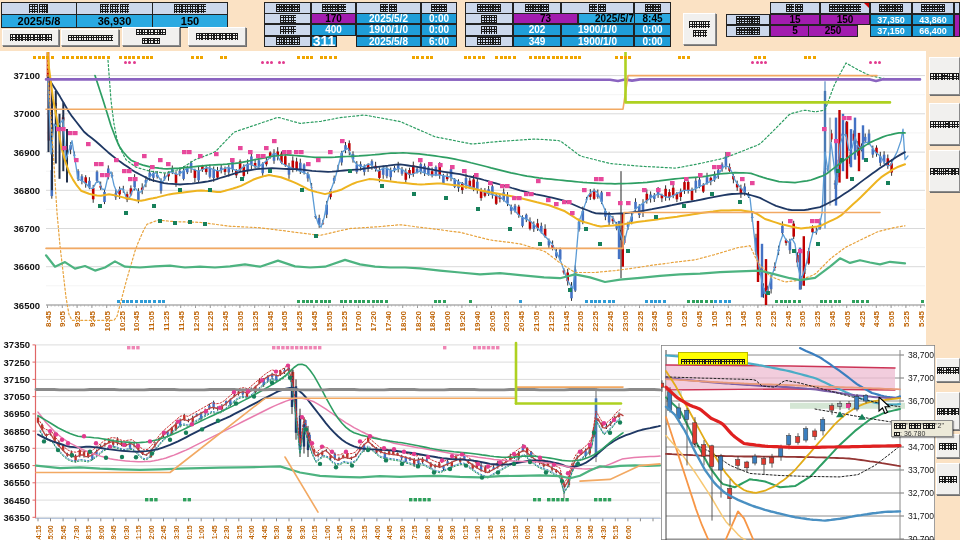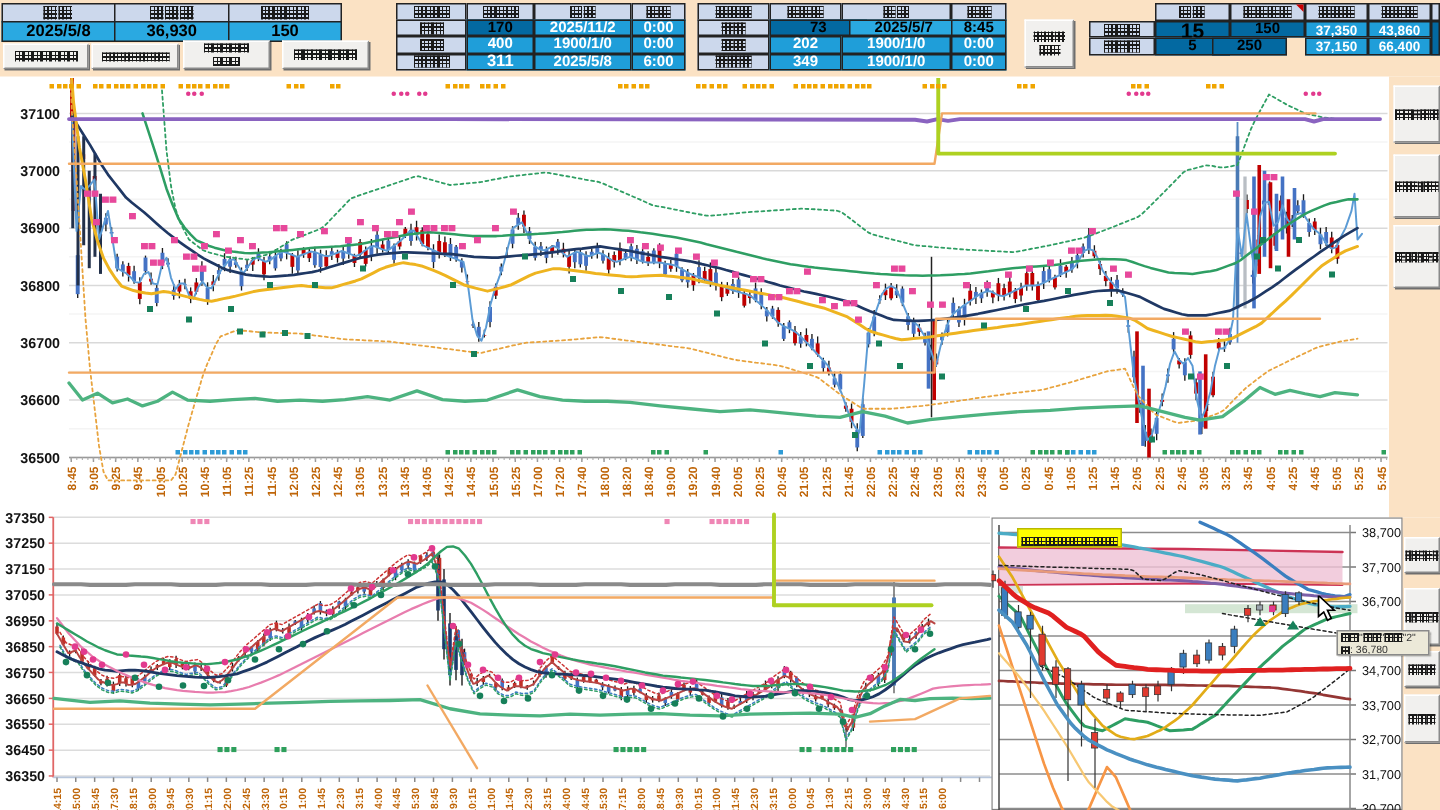--- a/index.html
+++ b/index.html
@@ -3,21 +3,21 @@
 *{margin:0;padding:0;box-sizing:border-box}
 body{width:960px;height:540px;font-family:"Liberation Sans",sans-serif;background:#fff}
 #root{position:relative;width:960px;height:540px;overflow:hidden;background:#fff}
 .abs{position:absolute}
 .peach{background:#fbe2c4}
 .k{display:inline-block;vertical-align:middle;}
 .kb{background-image:repeating-linear-gradient(to bottom,#1a1a1a 0 1px,rgba(0,0,0,0) 1px 2.5px),repeating-linear-gradient(to right,#1a1a1a 0 1px,rgba(0,0,0,0) 1px 2.5px);}
 .btn{position:absolute;background:#f1f0ee;border:1px solid #8a8a8a;border-top-color:#fff;border-left-color:#fff;box-shadow:1px 1px 0 #6e6e6e;display:flex;align-items:center;justify-content:center;text-align:center}
 .cell{position:absolute;display:flex;align-items:center;justify-content:center;font-weight:bold;border:1px solid #222}
 .hdr{background:#ccd8ec;color:#000}
-.cyan{background:#0369a1}
+.cyan{background:#a21caf}
 .blue{background:#1f9ed9;color:#fff}
 .blue2{background:#2aa9e1;color:#000}
 </style></head><body>
 <div id="root">
     <div class="abs peach" style="left:0;top:0;width:960px;height:51px"></div>
     <div class="abs peach" style="left:926px;top:51px;width:34px;height:294px"></div>
     <div class="abs peach" style="left:934px;top:345px;width:26px;height:195px"></div>
     <div class="cell hdr" style="left:1px;top:2px;width:76px;height:13px;font-size:10px">
       <i class="k kb" style="width:9px;height:9px;margin-right:1px"></i>
       <i class="k kb" style="width:9px;height:9px;margin-right:1px"></i>
@@ -84,35 +84,35 @@
     </div>
     <div class="cell hdr" style="left:421px;top:2px;width:36px;height:12px;font-size:10px">
       <i class="k kb" style="width:8px;height:8px;margin-right:0px"></i>
       <i class="k kb" style="width:8px;height:8px;margin-right:0px"></i>
     </div>
     <div class="cell hdr" style="left:264px;top:13.0px;width:47px;height:11.3px;font-size:10px">
       <i class="k kb" style="width:8px;height:8px;margin-right:0px"></i>
       <i class="k kb" style="width:8px;height:8px;margin-right:0px"></i>
     </div>
     <div class="cell cyan" style="left:311px;top:13.0px;width:45px;height:11.3px;font-size:10px">170</div>
-    <div class="cell blue" style="left:356px;top:13.0px;width:65px;height:11.3px;font-size:10px">2025/11/2</div>
+    <div class="cell blue" style="left:356px;top:13.0px;width:65px;height:11.3px;font-size:10px">2025/5/2</div>
     <div class="cell blue" style="left:421px;top:13.0px;width:36px;height:11.3px;font-size:10px">0:00</div>
     <div class="cell hdr" style="left:264px;top:24.3px;width:47px;height:11.3px;font-size:10px">
       <i class="k kb" style="width:8px;height:8px;margin-right:0px"></i>
       <i class="k kb" style="width:8px;height:8px;margin-right:0px"></i>
     </div>
     <div class="cell blue" style="left:311px;top:24.3px;width:45px;height:11.3px;font-size:10px">400</div>
     <div class="cell blue" style="left:356px;top:24.3px;width:65px;height:11.3px;font-size:10px">1900/1/0</div>
     <div class="cell blue" style="left:421px;top:24.3px;width:36px;height:11.3px;font-size:10px">0:00</div>
     <div class="cell hdr" style="left:264px;top:35.6px;width:47px;height:11.3px;font-size:10px">
       <i class="k kb" style="width:8px;height:8px;margin-right:0px"></i>
       <i class="k kb" style="width:8px;height:8px;margin-right:0px"></i>
       <i class="k kb" style="width:8px;height:8px;margin-right:0px"></i>
     </div>
-    <div class="cell blue" style="left:311px;top:35.6px;width:45px;height:11.3px;font-size:11px">311</div>
+    <div class="cell blue" style="left:311px;top:35.6px;width:26px;height:11.3px;font-size:14px">311</div>
     <div class="cell blue" style="left:356px;top:35.6px;width:65px;height:11.3px;font-size:10px">2025/5/8</div>
     <div class="cell blue" style="left:421px;top:35.6px;width:36px;height:11.3px;font-size:10px">6:00</div>
     <div class="cell hdr" style="left:465px;top:2px;width:48px;height:12px;font-size:10px">
       <i class="k kb" style="width:8px;height:8px;margin-right:0px"></i>
       <i class="k kb" style="width:8px;height:8px;margin-right:0px"></i>
       <i class="k kb" style="width:8px;height:8px;margin-right:0px"></i>
     </div>
     <div class="cell hdr" style="left:513px;top:2px;width:48px;height:12px;font-size:10px">
       <i class="k kb" style="width:8px;height:8px;margin-right:0px"></i>
       <i class="k kb" style="width:8px;height:8px;margin-right:0px"></i>
@@ -124,21 +124,21 @@
     </div>
     <div class="cell hdr" style="left:634px;top:2px;width:37px;height:12px;font-size:10px">
       <i class="k kb" style="width:8px;height:8px;margin-right:0px"></i>
       <i class="k kb" style="width:8px;height:8px;margin-right:0px"></i>
     </div>
     <div class="cell hdr" style="left:465px;top:13.0px;width:48px;height:11.3px;font-size:10px">
       <i class="k kb" style="width:8px;height:8px;margin-right:0px"></i>
       <i class="k kb" style="width:8px;height:8px;margin-right:0px"></i>
     </div>
     <div class="cell cyan" style="left:513px;top:13.0px;width:65px;height:11.3px;font-size:10px">73</div>
-    <div class="cell blue2" style="left:566px;top:13.0px;width:73px;height:11.3px;font-size:10px">2025/5/7</div>
+    <div class="cell blue2" style="left:578px;top:13.0px;width:73px;height:11.3px;font-size:10px">2025/5/7</div>
     <div class="cell blue2" style="left:634px;top:13.0px;width:37px;height:11.3px;font-size:10px">8:45</div>
     <div class="cell hdr" style="left:465px;top:24.3px;width:48px;height:11.3px;font-size:10px">
       <i class="k kb" style="width:8px;height:8px;margin-right:0px"></i>
       <i class="k kb" style="width:8px;height:8px;margin-right:0px"></i>
     </div>
     <div class="cell blue" style="left:513px;top:24.3px;width:48px;height:11.3px;font-size:10px">202</div>
     <div class="cell blue" style="left:561px;top:24.3px;width:73px;height:11.3px;font-size:10px">1900/1/0</div>
     <div class="cell blue" style="left:634px;top:24.3px;width:37px;height:11.3px;font-size:10px">0:00</div>
     <div class="cell hdr" style="left:465px;top:35.6px;width:48px;height:11.3px;font-size:10px">
       <i class="k kb" style="width:8px;height:8px;margin-right:0px"></i>
@@ -170,21 +170,21 @@
     <div class="cell hdr" style="left:912px;top:2px;width:42px;height:12px;font-size:10px">
       <i class="k kb" style="width:8px;height:8px;margin-right:0px"></i>
       <i class="k kb" style="width:8px;height:8px;margin-right:0px"></i>
       <i class="k kb" style="width:8px;height:8px;margin-right:0px"></i>
     </div>
     <div class="cell hdr" style="left:726px;top:14.0px;width:44px;height:11.3px;font-size:10px">
       <i class="k kb" style="width:8px;height:8px;margin-right:0px"></i>
       <i class="k kb" style="width:8px;height:8px;margin-right:0px"></i>
       <i class="k kb" style="width:8px;height:8px;margin-right:0px"></i>
     </div>
-    <div class="cell cyan" style="left:770px;top:14.0px;width:50px;height:11.3px;font-size:14px">15</div>
+    <div class="cell cyan" style="left:770px;top:14.0px;width:50px;height:11.3px;font-size:10px">15</div>
     <div class="cell cyan" style="left:820px;top:14.0px;width:50px;height:11.3px;font-size:10px">150</div>
     <div class="cell blue" style="left:870px;top:14.0px;width:42px;height:11.3px;font-size:9px">37,350</div>
     <div class="cell blue" style="left:912px;top:14.0px;width:42px;height:11.3px;font-size:9px">43,860</div>
     <div class="cell hdr" style="left:726px;top:25.3px;width:44px;height:11.3px;font-size:10px">
       <i class="k kb" style="width:8px;height:8px;margin-right:0px"></i>
       <i class="k kb" style="width:8px;height:8px;margin-right:0px"></i>
       <i class="k kb" style="width:8px;height:8px;margin-right:0px"></i>
     </div>
     <div class="cell cyan" style="left:770px;top:25.3px;width:50px;height:11.3px;font-size:10px">5</div>
     <div class="cell cyan" style="left:808px;top:25.3px;width:50px;height:11.3px;font-size:10px">250</div>

